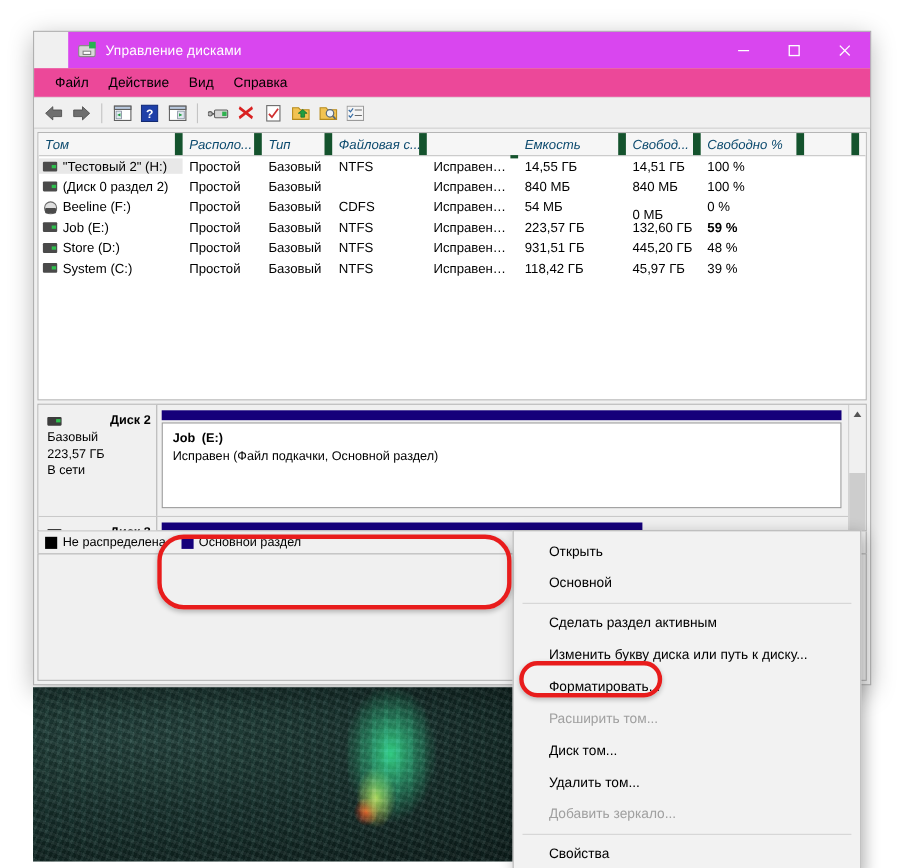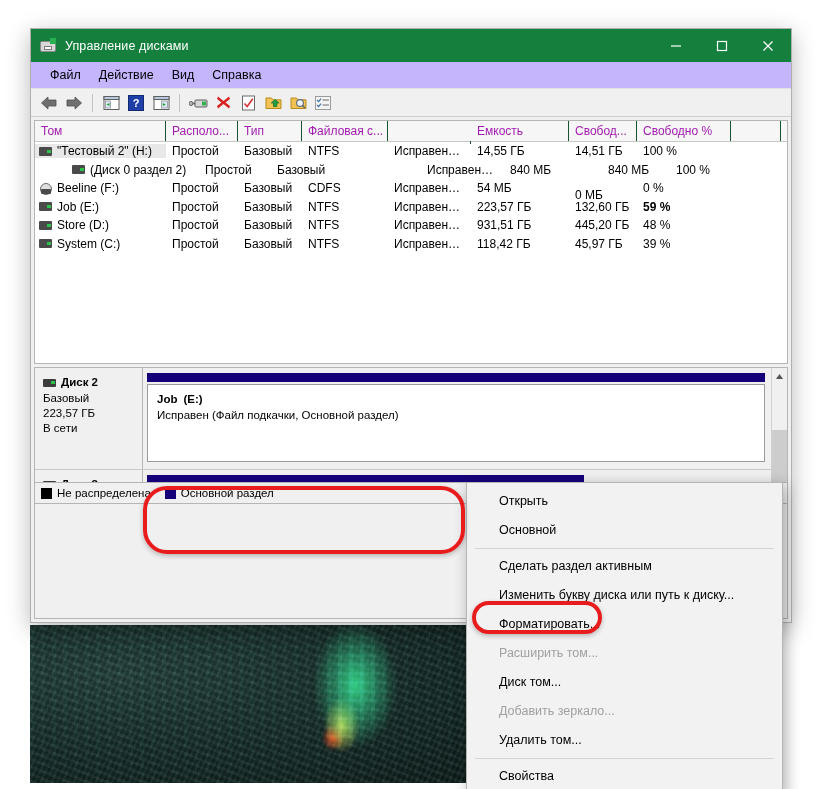--- a/index.html
+++ b/index.html
@@ -42,22 +42,23 @@
   #window {
     position: absolute; left: 30px; top: 28px; width: 762px; height: 595px;
     background: #f0f0f0;
     border: 1px solid #b0b0b0;
     box-shadow: 0 6px 22px rgba(0,0,0,.28);
     display: flex; flex-direction: column;
   }
 
   
   .titlebar {
-    height: 33px; background: #15803d; display: flex; align-items: center;
+    height: 33px; background: #d946ef; display: flex; align-items: center;
     flex: 0 0 33px;
+    margin-left: 31px;
   }
   .titlebar .app-icon { width: 16px; height: 16px; margin-left: 9px; position: relative; }
   .titlebar .app-icon .body {
     position: absolute; left:0; top: 3px; width: 16px; height: 11px;
     background: #d8d8d8; border: 1px solid #8a8a8a; border-radius: 2px;
   }
   .titlebar .app-icon .slot {
     position: absolute; left: 4px; top: 8px; width: 8px; height: 4px;
     background: #fff; border: 1px solid #7c7c7c;
   }
@@ -70,21 +71,21 @@
   }
   .titlebar .spacer { flex: 1; }
   .winbtn {
     width: 46px; height: 33px; display: flex; align-items: center; justify-content: center;
     color: #ffffff; font-size: 13px; line-height: 1;
   }
   .winbtn svg { display: block; }
 
   
   .menubar {
-    height: 27px; flex: 0 0 27px; background: #c4b5fd; display: flex; align-items: center;
+    height: 27px; flex: 0 0 27px; background: #ec4899; display: flex; align-items: center;
     padding-left: 10px; border-bottom: 1px solid #e2e2e2;
   }
   .menubar .mi {
     font-size: 12.5px; color: #000; padding: 3px 9px; white-space: nowrap;
   }
 
   
   .toolbar {
     height: 28px; flex: 0 0 28px; background: #f0f0f0; display: flex; align-items: center;
     padding-left: 7px; gap: 3px; border-bottom: 1px solid #cfcfcf;
@@ -93,22 +94,22 @@
   .tbsep { width: 1px; height: 18px; background: #c4c4c4; margin: 0 4px; }
 
   
   .listpane {
     flex: 0 0 244px; background: #ffffff; border: 1px solid #b5b5b5; margin: 3px 3px 0 3px;
     display: flex; flex-direction: column; overflow: hidden;
   }
   .lheader { display: flex; height: 21px; flex: 0 0 21px; background: #f6f6f6;
              border-bottom: 1px solid #c8c8c8; }
   .lheader .hc {
-    font-size: 12px; color: #a21caf; padding: 3px 5px 0 6px; border-right: 1px solid #14532d;
-    white-space: nowrap; overflow: hidden;
+    font-size: 12px; color: #0c4a6e; padding: 3px 5px 0 6px; border-right: 7px solid #14532d;
+    white-space: nowrap; overflow: hidden; font-style: italic;
   }
   .lrows { flex: 1; }
   .lrow { display: flex; height: 18.5px; align-items: center; font-size: 12px; color: #000; }
   .lrow.sel .cell-vol { background: #e8e8e8; }
   .lrow .cell { padding-left: 6px; white-space: nowrap; overflow: hidden; }
   .cell-vol { display: flex; align-items: center; gap: 5px; padding-left: 4px !important; }
   .vicon { width: 13px; height: 9px; background: #4a4a4a; border-radius: 1px; position: relative; flex: 0 0 13px; }
   .vicon::after { content:""; position:absolute; right:1px; top:3px; width:4px; height:3px; background:#2fc04e; }
   .vicon.cd { background: transparent; }
   .vicon.cd::before{ content:""; position:absolute; left:1px; top:-1px; width:10px;height:10px;
@@ -119,21 +120,21 @@
   .graphpane {
     flex: 1; margin: 3px 3px 0 3px; border: 1px solid #b5b5b5; background: #f0f0f0;
     display: flex; position: relative; overflow: hidden;
   }
   .graphscroll { flex: 1; display: flex; flex-direction: column; overflow: hidden; }
   .diskrow { display: flex; border-bottom: 1px solid #c9c9c9; background: #f0f0f0; }
   .diskrow .dinfo {
     width: 108px; flex: 0 0 108px; border-right: 1px solid #b5b5b5; background: #f0f0f0;
     padding: 7px 5px 4px 8px; font-size: 11.5px; color: #000; line-height: 15px; overflow: hidden;
   }
-  .dinfo .dtitle { font-weight: bold; display: flex; align-items: center; gap: 5px; margin-bottom: 1px; }
+  .dinfo .dtitle { font-weight: bold; display: flex; align-items: center; gap: 5px; margin-bottom: 1px; justify-content: space-between; }
   .dinfo .dtitle .dicon { width: 13px; height: 8px; background: #3c3c3c; border-radius:1px; position: relative; flex:0 0 13px;}
   .dinfo .dtitle .dicon::after{content:"";position:absolute;right:1px;top:2px;width:4px;height:3px;background:#2fc04e;}
   .dinfo .dline { white-space: nowrap; }
   .diskrow .dparts { flex: 1; padding: 5px 6px 7px 4px; position: relative; }
   .partbar { height: 9px; background: #15007a; margin-bottom: 2px; }
   .partbox {
     border: 1px solid #9a9a9a; background: #ffffff; padding: 6px 9px; font-size: 11.5px;
     line-height: 16px; color: #000; position: relative;
   }
   .partbox .pname { font-weight: bold; }
@@ -317,21 +318,21 @@
           </div>
           <div class="cell" style="width: 72px; flex: 0 0 72px;">Простой</div>
           <div class="cell" style="width: 64px; flex: 0 0 64px;">Базовый</div>
           <div class="cell" style="width: 86px; flex: 0 0 86px;">NTFS</div>
           <div class="cell" style="width: 83px; flex: 0 0 83px;">Исправен…</div>
           <div class="cell" style="width: 98px; flex: 0 0 98px;">14,55 ГБ</div>
           <div class="cell" style="width: 68px; flex: 0 0 68px;">14,51 ГБ</div>
           <div class="cell" style="width: 94px; flex: 0 0 94px;">100 %</div>
         </div>
         <div class="lrow">
-          <div class="cell cell-vol" style="width: 131px; flex: 0 0 131px; margin-left: 33px;">
+          <div class="cell cell-vol" style="width: 131px; flex: 0 0 131px;">
             <span class="vicon"></span>
             <span>(Диск 0 раздел 2)</span>
           </div>
           <div class="cell" style="width: 72px; flex: 0 0 72px;">Простой</div>
           <div class="cell" style="width: 64px; flex: 0 0 64px;">Базовый</div>
           <div class="cell" style="width: 86px; flex: 0 0 86px;"></div>
           <div class="cell" style="width: 83px; flex: 0 0 83px;">Исправен…</div>
           <div class="cell" style="width: 98px; flex: 0 0 98px;">840 МБ</div>
           <div class="cell" style="width: 68px; flex: 0 0 68px;">840 МБ</div>
           <div class="cell" style="width: 94px; flex: 0 0 94px;">100 %</div>
@@ -450,20 +451,20 @@
 
 <div id="ctxmenu">
     <div class="cmi">Открыть</div>
     <div class="cmi">Основной</div>
     <div class="csep"></div>
     <div class="cmi">Сделать раздел активным</div>
     <div class="cmi">Изменить букву диска или путь к диску...</div>
     <div class="cmi">Форматировать...</div>
     <div class="cmi disabled">Расширить том...</div>
     <div class="cmi">Диск том...</div>
+    <div class="cmi">Удалить том...</div>
     <div class="cmi disabled">Добавить зеркало...</div>
-    <div class="cmi">Удалить том...</div>
     <div class="csep"></div>
     <div class="cmi">Свойства</div>
   </div>
 
 <div class="redring" id="ring-partition" style="border-color: rgb(232, 28, 28);"></div>
 <div class="redring" id="ring-format" style="border-color: rgb(232, 28, 28);"></div>
 
 </body></html>

